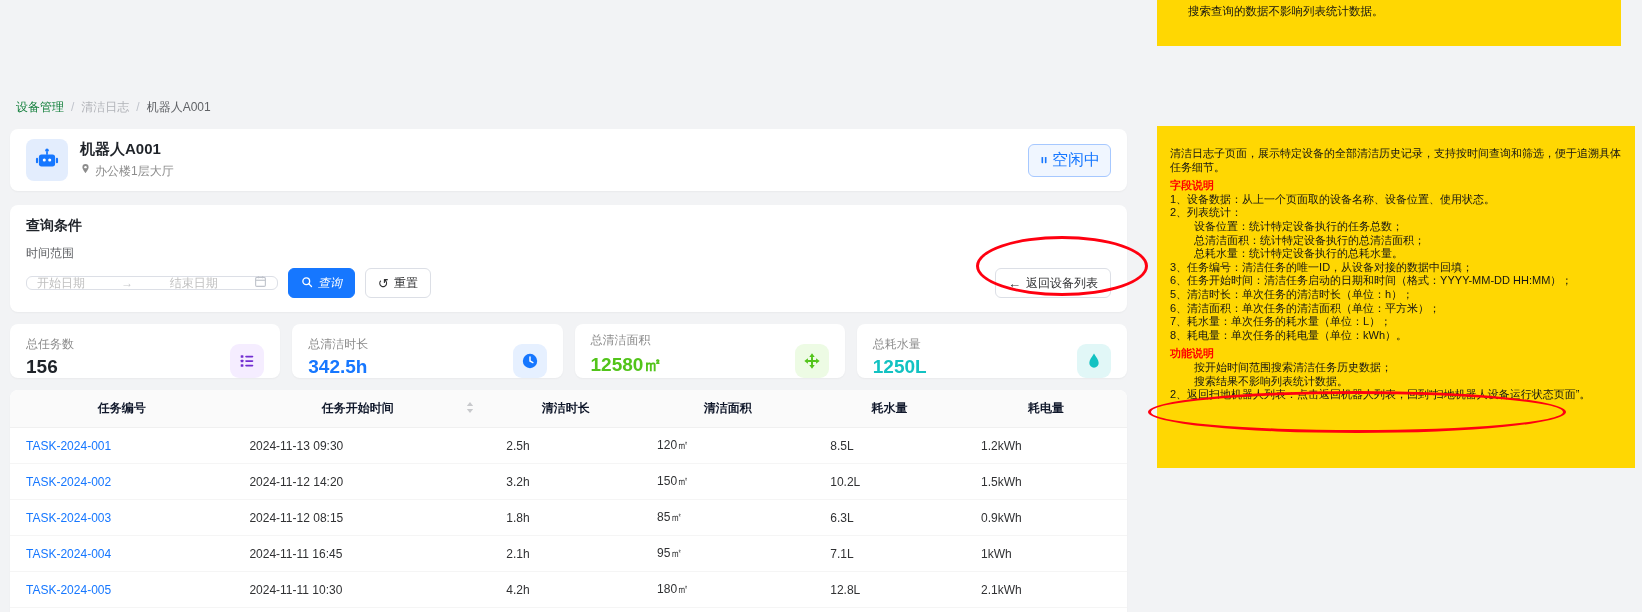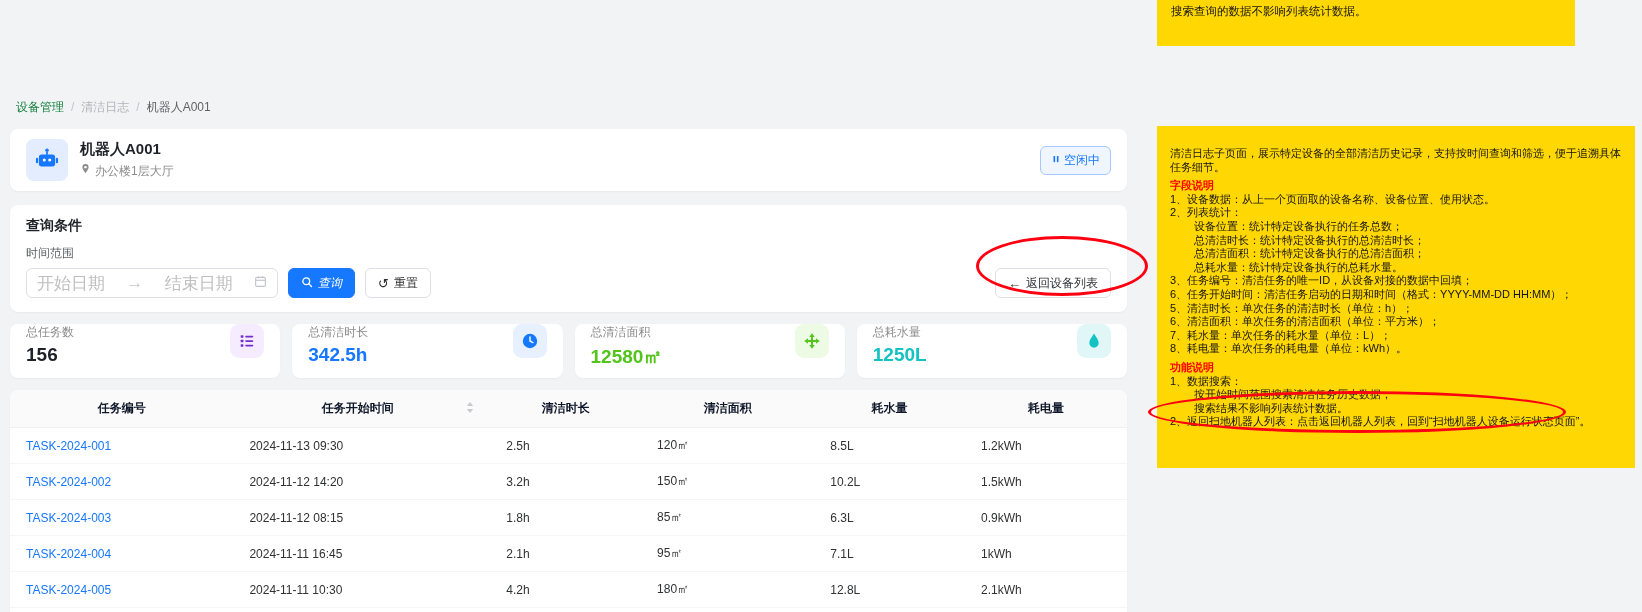--- a/index.html
+++ b/index.html
@@ -17,54 +17,54 @@
   .bc-2 { color:#606266; }
   .bc-sep { margin:0 7px; color:#c0c4cc; }
 
   .card { background:#fff; border-radius:8px; box-shadow:0 1px 2px rgba(0,0,0,0.04); }
 
   
   .device-card { height:62px; display:flex; align-items:center; padding:0 16px; margin-bottom:14px; }
   .device-avatar { width:42px; height:42px; border-radius:8px; background:#e3edfd; display:flex; align-items:center; justify-content:center; margin-right:12px; flex:none; }
   .device-name { font-size:15px; font-weight:bold; color:#1f2329; }
   .device-loc { display:flex; align-items:flex-start; gap:4px; font-size:12px; color:#8c8c8c; margin-top:4px; }
-  .status-badge { margin-left:auto; display:flex; align-items:center; gap:3px; font-size:12px; color:#1677ff; border:1px solid #a6c8ff; background:#f0f6ff; border-radius:6px; padding:5px 10px; cursor:pointer; }
+  .status-badge { margin-left:auto; display:flex; align-items:center; gap:3px; font-size:16px; color:#1677ff; border:1px solid #a6c8ff; background:#f0f6ff; border-radius:6px; padding:5px 10px; cursor:pointer; }
 
   
   .query-card { padding:12px 16px 14px; margin-bottom:12px; }
   .query-title { font-size:14px; font-weight:bold; color:#1f2329; margin-bottom:10px; }
   .query-label { font-size:12px; color:#606266; margin-bottom:6px; }
   .query-row { display:flex; align-items:center; gap:10px; }
-  .range-picker { width:252px; height:30px; border:1px solid #dcdfe6; border-radius:6px; display:flex; align-items:center; justify-content:space-between; padding:0 10px; font-size:17px; color:#bfbfbf; background:#fff; cursor:pointer; }
+  .range-picker { width:252px; height:14px; border:1px solid #dcdfe6; border-radius:6px; display:flex; align-items:center; justify-content:space-between; padding:0 10px; font-size:12px; color:#bfbfbf; background:#fff; cursor:pointer; }
   .range-arrow { color:#c8c9cc; }
   .btn { height:30px; display:inline-flex; align-items:center; gap:5px; padding:0 12px; border:1px solid #dcdfe6; border-radius:6px; background:#fff; font-size:12px; color:#303133; cursor:pointer; font-family:inherit; white-space:nowrap; }
   .btn.primary { background:#1677ff; border-color:#1677ff; color:#fff;font-style:italic; }
   .spacer { flex:1; }
   .arrow-glyph { font-size:13px; line-height:1; }
 
   
   .stats-row { display:flex; gap:12px; margin-bottom:12px; }
-  .stat-card { flex:1; height:54px; display:flex; align-items:flex-start; justify-content:space-between; padding:0 16px; }
+  .stat-card { flex:1; height:54px; display:flex; align-items:flex-end; justify-content:space-between; padding:0 16px; }
   .stat-label { font-size:12px; color:#8c8c8c; margin-bottom:3px; }
   .stat-value { font-size:19px; font-weight:bold; color:#1f2329; }
   .stat-icon { width:34px; height:34px; border-radius:9px; display:flex; align-items:center; justify-content:center; flex:none; }
 
   
   .table-card { overflow:hidden; }
   .task-table { width:100%; border-collapse:collapse; font-size:12px; table-layout:fixed; }
   .task-table th { background:#fafafa; text-align:center; font-weight:bold; color:#0f172a; padding:10px 16px; border-bottom:1px solid #f0f0f0; white-space:nowrap;font-family:Liberation Serif, serif; }
   .task-table td { padding:9px 16px; border-bottom:1px solid #f5f5f5; color:#303133; white-space:nowrap; }
   .task-table td.link { color:#1677ff; cursor:pointer; }
   .sort { float:right; margin-top:2px; cursor:pointer; }
 
   
   .pagination { display:flex; align-items:center; justify-content:flex-end; gap:8px; padding:8px 16px 10px; font-size:12px; color:#606266; }
 
   
-  .anno-top { position:absolute; left:1157px; top:0; width:418px; height:46px; background:#ffd702; padding:4px 14px; font-size:11.5px; color:#141414; }
+  .anno-top { position:absolute; left:1157px; top:0; width:464px; height:46px; background:#ffd702; padding:4px 31px; font-size:11.5px; color:#141414; }
   .anno-panel { position:absolute; left:1157px; top:126px; width:478px; height:342px; background:#ffd702; padding:21px 13px; font-size:11px; line-height:13.6px; color:#141414; }
   .panel-intro { margin-bottom:5px; }
   .panel-heading { color:#ff0000; font-weight:bold; margin-top:5px; }
   .panel-line.indent { padding-left:24px; }
 
   
   .red-ellipse { position:absolute; border:3px solid #ff0010; border-radius:50%; pointer-events:none; z-index:30; background:transparent; }
   .e1 { left:976px; top:236px; width:172px; height:60px; }
   .e2 { left:1148px; top:391px; width:418px; height:42px; }
 </style>
@@ -289,31 +289,29 @@
     <div>搜索查询的数据不影响列表统计数据。</div>
   </div>
 
   <div class="anno-panel">
     <div class="panel-intro">清洁日志子页面，展示特定设备的全部清洁历史记录，支持按时间查询和筛选，便于追溯具体任务细节。</div>
     <div id="anno-body">
         <div class="panel-heading">字段说明</div>
         <div class="panel-line">1、设备数据：从上一个页面取的设备名称、设备位置、使用状态。</div>
         <div class="panel-line">2、列表统计：</div>
         <div class="panel-line indent">设备位置：统计特定设备执行的任务总数；</div>
-        <div class="panel-line indent">总清洁时长：统计特定设备执行的总清洁时长；</div>
         <div class="panel-line indent">总清洁面积：统计特定设备执行的总清洁面积；</div>
         <div class="panel-line indent">总耗水量：统计特定设备执行的总耗水量。</div>
         <div class="panel-line">3、任务编号：清洁任务的唯一ID，从设备对接的数据中回填；</div>
         <div class="panel-line">6、任务开始时间：清洁任务启动的日期和时间（格式：YYYY-MM-DD HH:MM）；</div>
         <div class="panel-line">5、清洁时长：单次任务的清洁时长（单位：h）；</div>
         <div class="panel-line">6、清洁面积：单次任务的清洁面积（单位：平方米）；</div>
         <div class="panel-line">7、耗水量：单次任务的耗水量（单位：L）；</div>
         <div class="panel-line">8、耗电量：单次任务的耗电量（单位：kWh）。</div>
         <div class="panel-heading">功能说明</div>
-        <div class="panel-line">1、数据搜索：</div>
         <div class="panel-line indent">按开始时间范围搜索清洁任务历史数据；</div>
         <div class="panel-line indent">搜索结果不影响列表统计数据。</div>
         <div class="panel-line">2、返回扫地机器人列表：点击返回机器人列表，回到“扫地机器人设备运行状态页面”。</div>
       </div>
   </div>
 
   <div class="red-ellipse e1"></div>
   <div class="red-ellipse e2"></div>
 
 </div>

